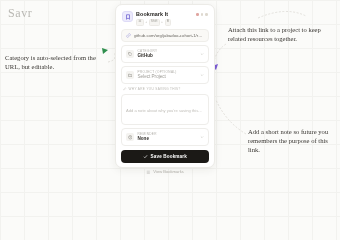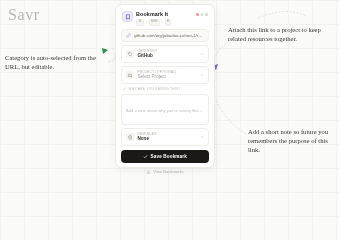--- a/index.html
+++ b/index.html
@@ -14,21 +14,21 @@
     background-image:
       linear-gradient(to right, #f2f2ef 1px, transparent 1px),
       linear-gradient(to bottom, #f2f2ef 1px, transparent 1px);
     background-size: 24px 24px;
   }
 
   
   .brand {
     position: absolute; left: 8px; top: 6px;
     font-family: "Liberation Serif", serif;
-    font-size: 16px; letter-spacing: 0.6px;
+    font-size: 12px; letter-spacing: 0.6px;
     color: #b9b8b3;
   }
 
   
   .card {
     position: absolute; left: 115px; top: 4px;
     width: 100px; height: 164px;
     background: #ffffff;
     border: 1px solid #ecebe7;
     border-radius: 7px;

